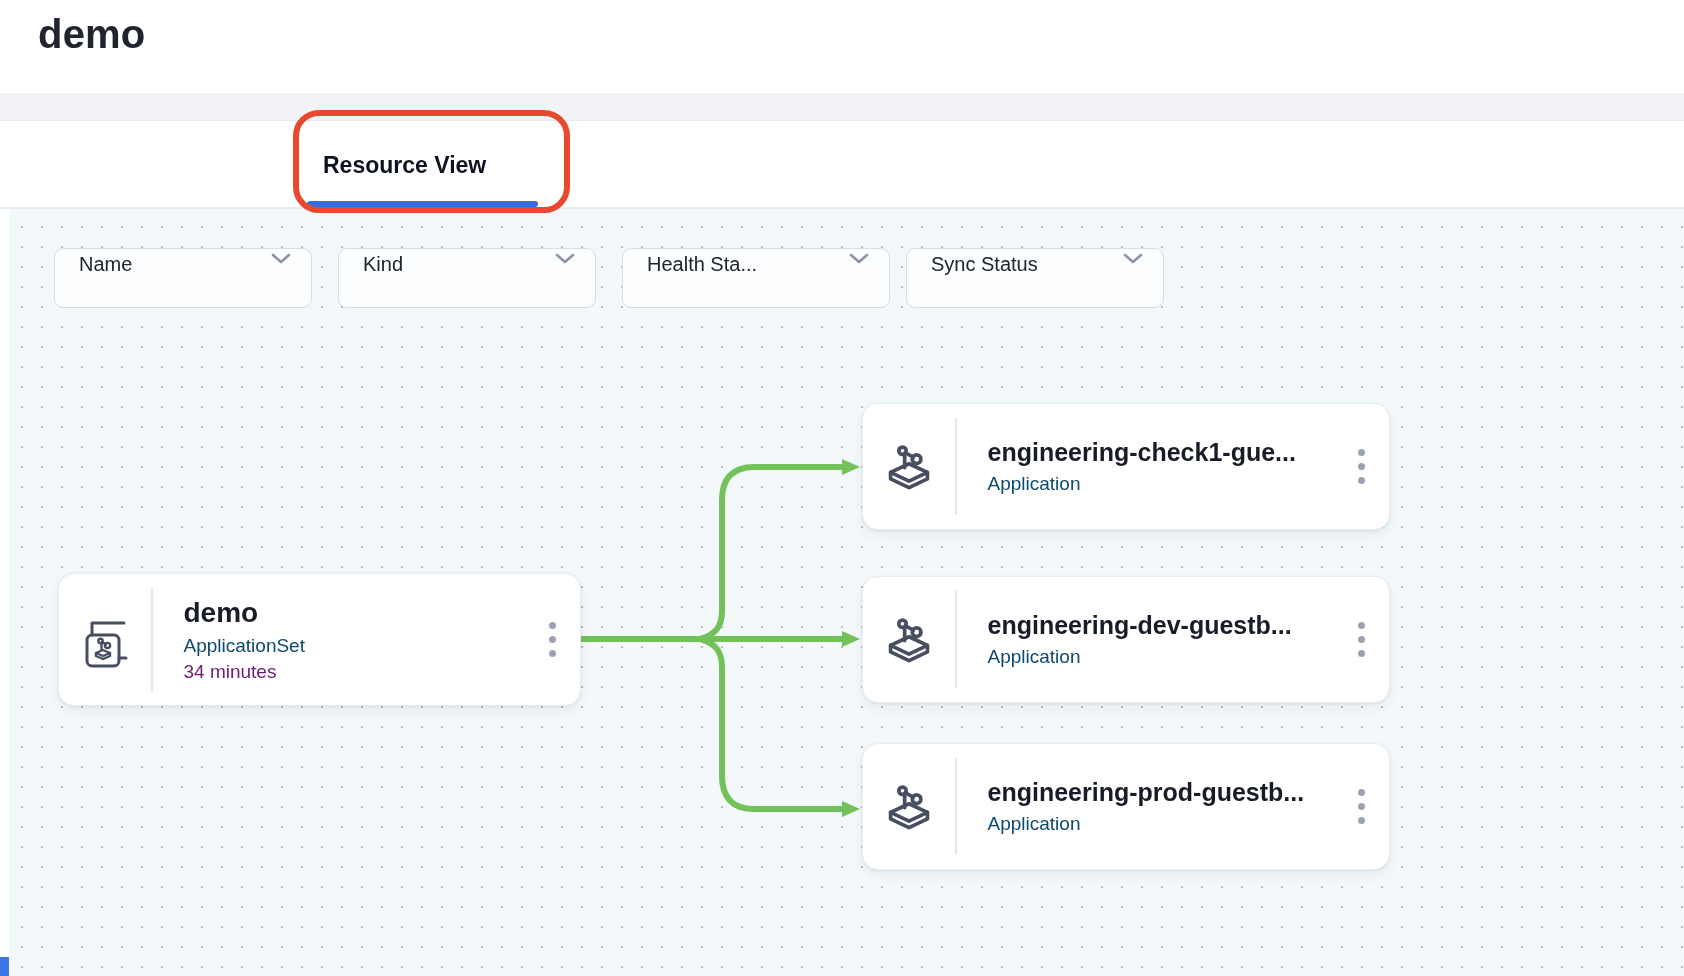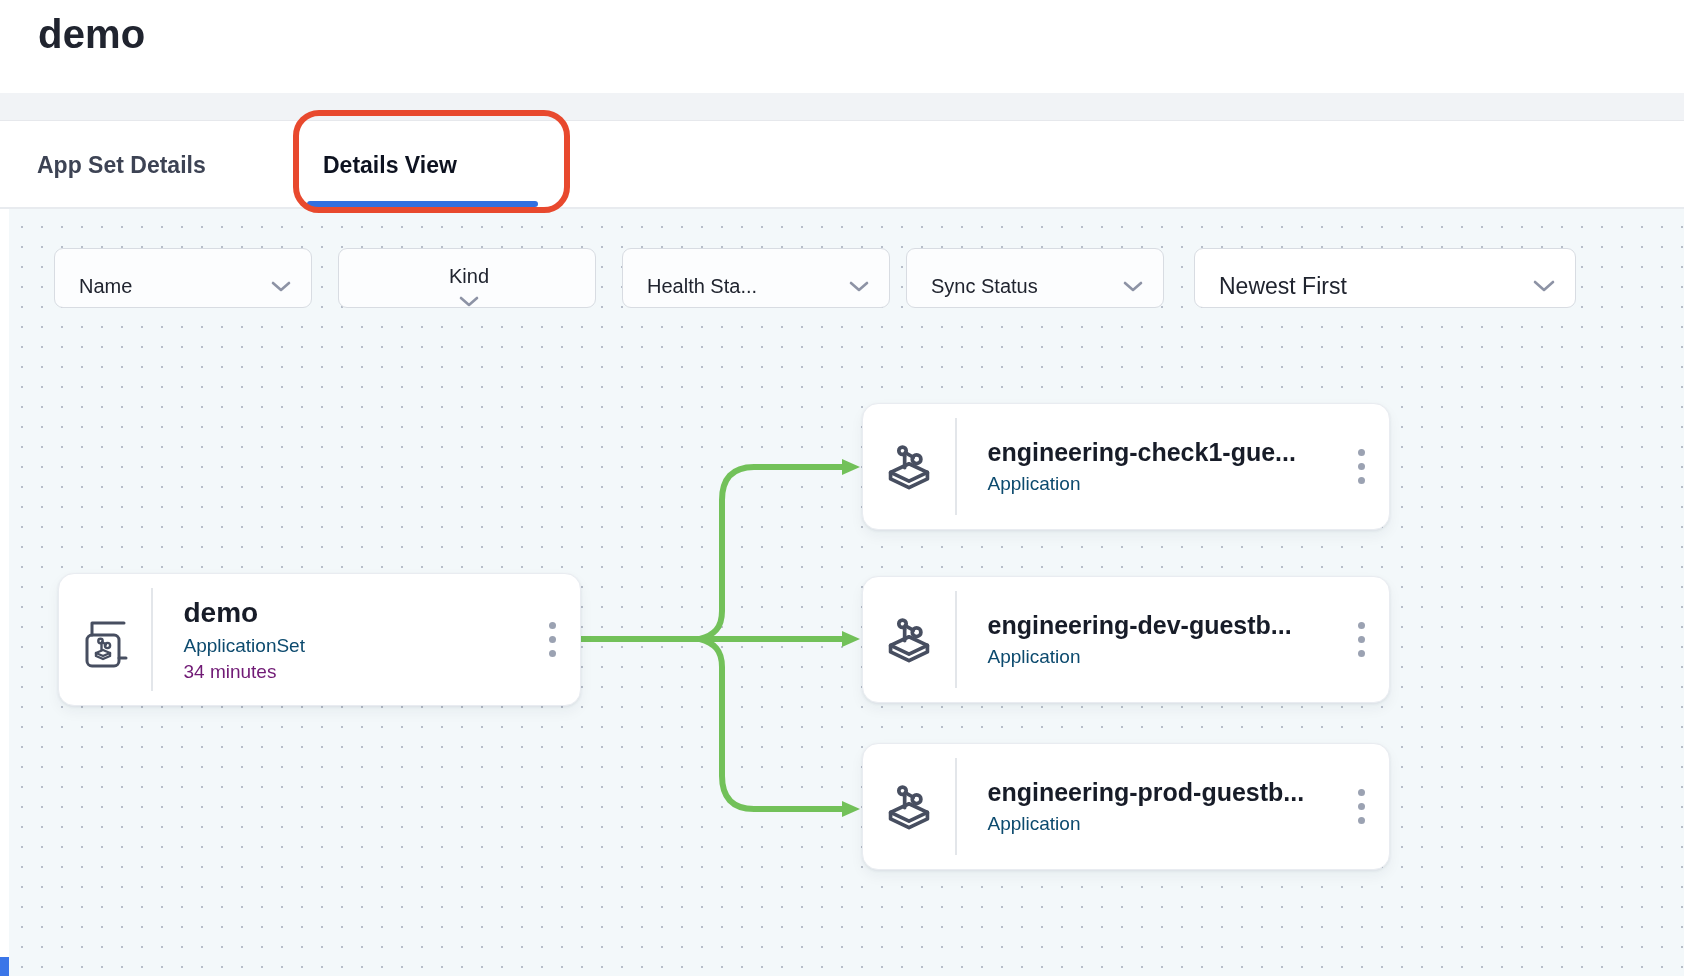--- a/index.html
+++ b/index.html
@@ -27,22 +27,22 @@
   
   .canvas { position:absolute; left:0; top:209px; width:1684px; height:767px;
     background-color:#f3f8fa;
     background-image:radial-gradient(#b7bec9 1.4px, transparent 1.5px);
     background-size:20px 20px; background-position:12px 8px; }
   .left-gutter { position:absolute; left:0; top:0; width:9px; height:767px; background:#ffffff; }
   .corner-fragment { position:absolute; left:0; top:748px; width:9px; height:19px; background:#3b76e8; }
 
   
   .filter { position:absolute; top:39px; height:60px; background:#fcfdfe;
-    border:1.5px solid #d8dce2; border-radius:9px; display:flex; align-items:center;
-    justify-content:space-between; padding:16px 20px 0 24px; cursor:pointer; }
+    border:1.5px solid #d8dce2; border-radius:9px; display:flex; align-items:flex-start;
+    justify-content:space-between; padding:4px 20px 0 24px; cursor:pointer; }
   .filter .lbl { font-size:20px; color:#20242f; white-space:nowrap; }
   .filter.sort { background:#ffffff; }
   .filter.sort .lbl { font-size:23px; }
   .chev { display:flex; align-items:center; }
 
   
   .node { position:absolute; background:#ffffff; border:1px solid #e9ecf1; border-radius:16px;
     box-shadow:0 1px 3px rgba(25,35,60,.08), 0 6px 14px rgba(25,35,60,.05);
     display:flex; align-items:center; cursor:pointer; }
   .node .iconwrap { width:92px; display:flex; align-items:center; justify-content:center; flex:0 0 auto; }
@@ -65,69 +65,60 @@
 </style>
 </head>
 <body>
 
 <div class="app">
 
   <h1 class="page-title">demo</h1>
   <div class="band"></div>
 
   <nav class="tabbar">
-    <span class="tab" style="left:37px">App Set Details</span>
-    <span class="tab active" style="left:323px">Details View</span>
+    <span class="tab active" style="left:323px">Resource View</span>
     <div class="tab-underline"></div>
   </nav>
 
   <div class="annotation-box"></div>
 
   <div class="canvas">
 
     <div class="left-gutter"></div>
     <div class="corner-fragment"></div>
 
     <div class="filter" style="left:54px; width:258px;">
       <span class="lbl">Name</span>
       <span class="chev">
         <svg width="20" height="11">
             <path d="M2 2 L10 9 L18 2" stroke="#8d93a5" stroke-width="2.6" fill="none" stroke-linecap="round" stroke-linejoin="round"></path>
           </svg>
       </span>
     </div>
-    <div class="filter" style="left:338px; width:258px;flex-direction:column;">
+    <div class="filter" style="left:338px; width:258px;">
       <span class="lbl">Kind</span>
       <span class="chev">
         <svg width="20" height="11">
             <path d="M2 2 L10 9 L18 2" stroke="#8d93a5" stroke-width="2.6" fill="none" stroke-linecap="round" stroke-linejoin="round"></path>
           </svg>
       </span>
     </div>
     <div class="filter" style="left:622px; width:268px;">
       <span class="lbl">Health Sta...</span>
       <span class="chev">
         <svg width="20" height="11">
             <path d="M2 2 L10 9 L18 2" stroke="#8d93a5" stroke-width="2.6" fill="none" stroke-linecap="round" stroke-linejoin="round"></path>
           </svg>
       </span>
     </div>
     <div class="filter" style="left:906px; width:258px;">
       <span class="lbl">Sync Status</span>
       <span class="chev">
         <svg width="20" height="11">
             <path d="M2 2 L10 9 L18 2" stroke="#8d93a5" stroke-width="2.6" fill="none" stroke-linecap="round" stroke-linejoin="round"></path>
-          </svg>
-      </span>
-    </div>
-    <div class="filter sort" style="left:1194px; width:382px;">
-      <span class="lbl">Newest First</span>
-      <span class="chev">
-        <svg width="22" height="12">
-            <path d="M2 2 L11 10 L20 2" stroke="#8d93a5" stroke-width="2.6" fill="none" stroke-linecap="round" stroke-linejoin="round"></path>
           </svg>
       </span>
     </div>
 
     <svg class="edges" viewBox="0 0 1684 767">
       <g stroke="#72c159" stroke-width="6" fill="none" stroke-linecap="round">
         <path d="M 523 430 L 844 430"></path>
         <path d="M 700 430 C 714 426 722 419 722 402 L 722 291 C 722 270 732 258 754 258 L 844 258"></path>
         <path d="M 700 430 C 714 434 722 441 722 458 L 722 567 C 722 588 732 600 754 600 L 844 600"></path>
       </g>

